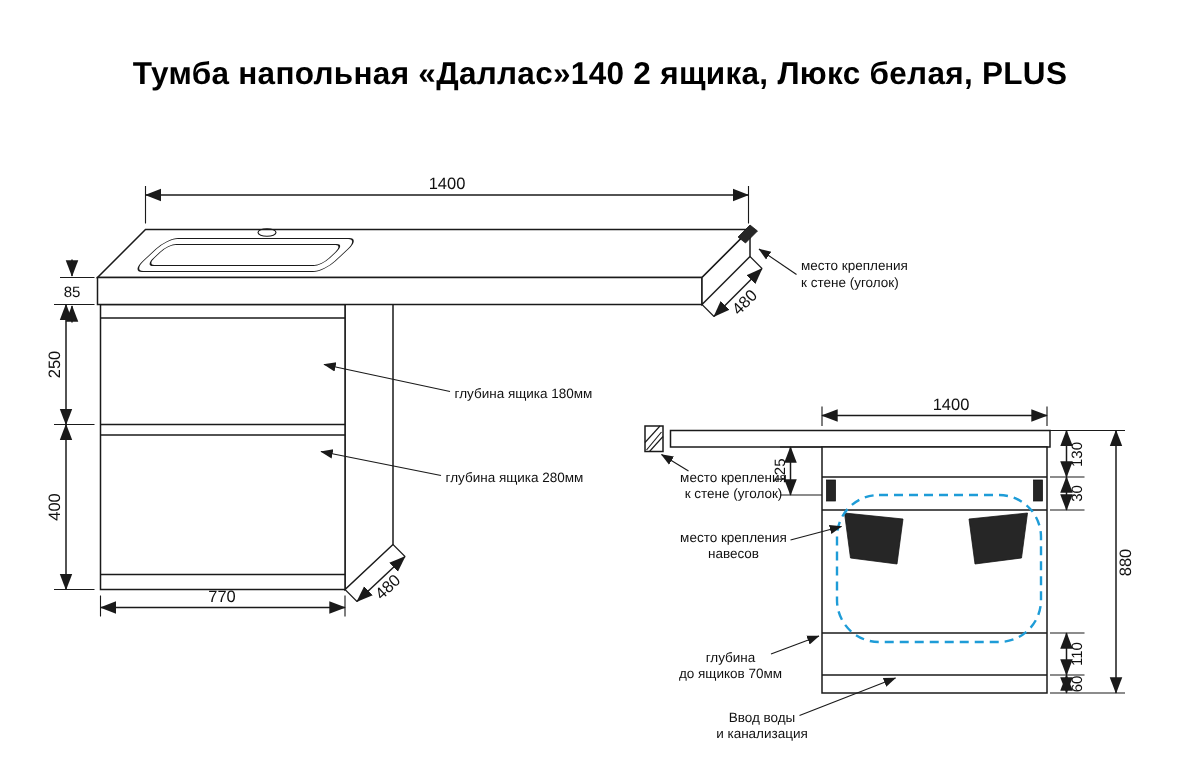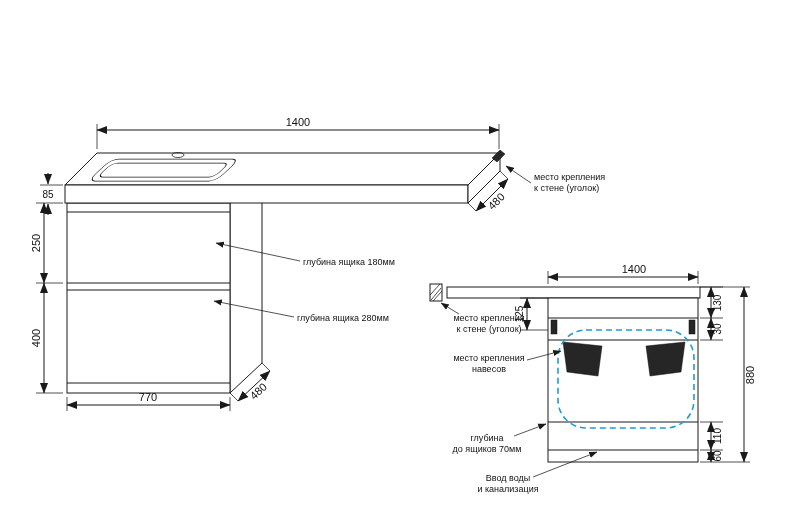--- a/index.html
+++ b/index.html
@@ -14,20 +14,21 @@
   .dk{fill:#262626;stroke:#111;stroke-width:.5;}
   text{font-family:"Liberation Sans","DejaVu Sans",sans-serif;fill:#111;}
   .dimtxt{font-size:11px;}
   .small{font-size:10px;}
   .lbl{font-size:9px;}
 </style>
 </head>
 <body>
 
 <div class="page">
+  <div class="title">Тумба напольная «Даллас»140  2 ящика, Люкс белая, PLUS</div>
 
   <svg class="drawing" viewBox="0 0 800 513">
     <defs>
       <marker id="arw" viewBox="0 0 10 10" refX="9.5" refY="5" markerWidth="11" markerHeight="11" orient="auto-start-reverse">
         <path d="M0,1.2 L10,5 L0,8.8 Z" fill="#1a1a1a"></path>
       </marker>
     </defs>
 
     <g>
 

